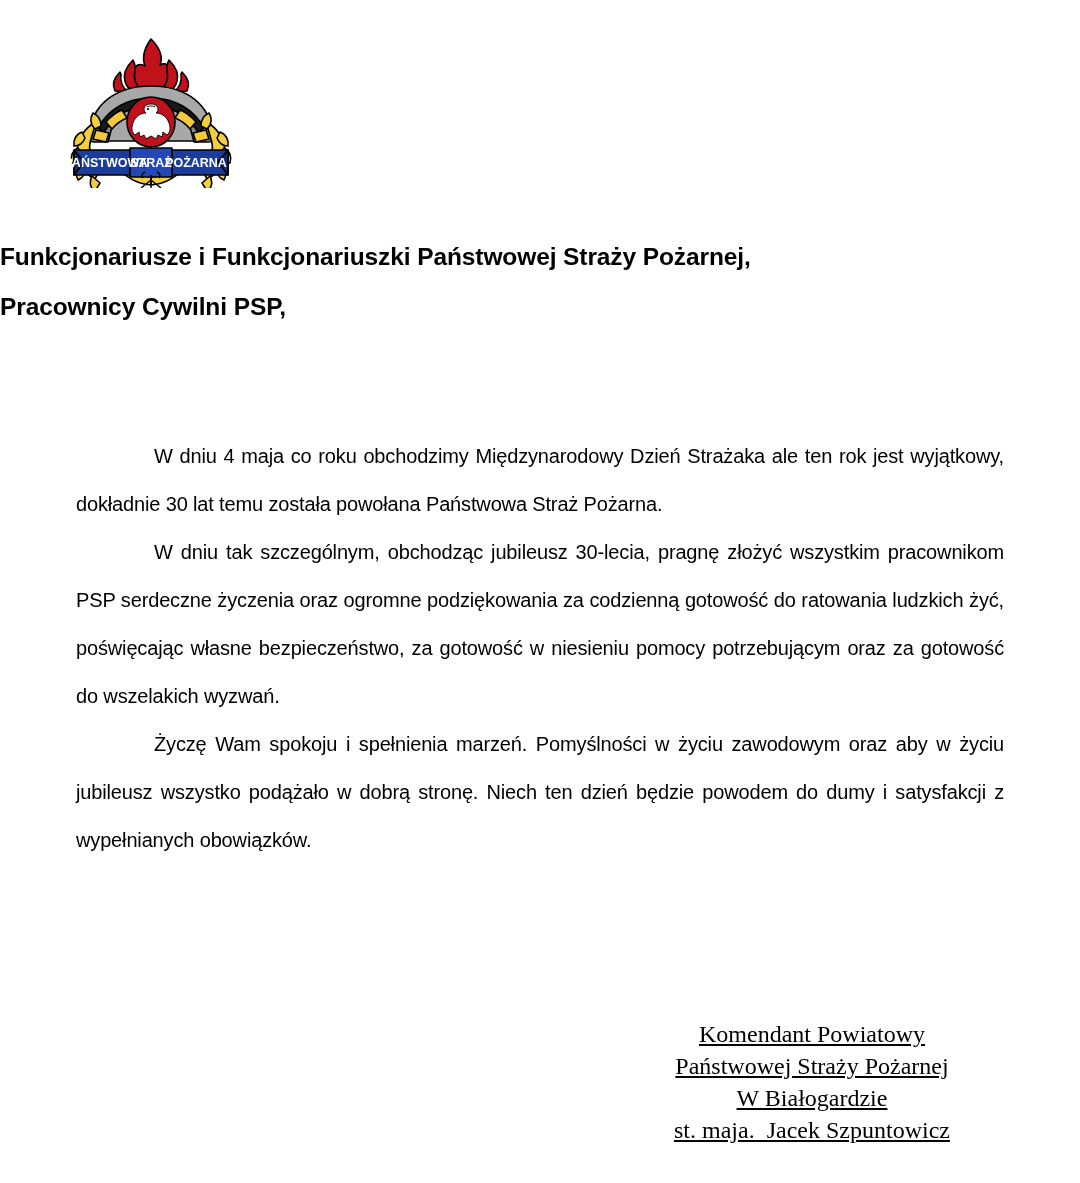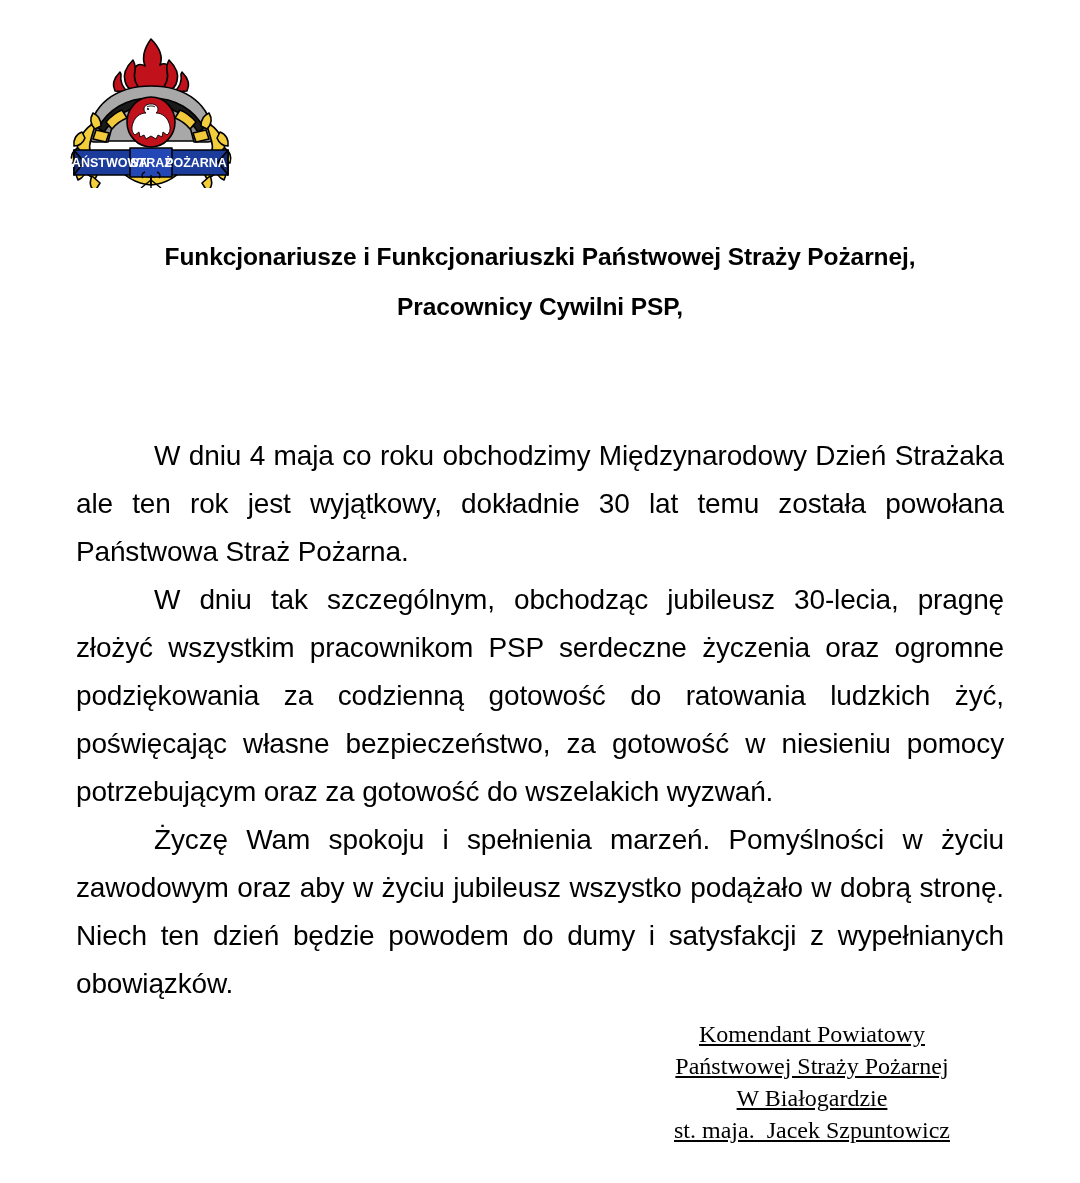--- a/index.html
+++ b/index.html
@@ -25,40 +25,39 @@
     height: 152px;
   }
   .emblem-wrap svg { display: block; width: 100%; height: 100%; }
 
   
   .salutation {
     position: absolute;
     left: 0;
     top: 232px;
     width: 1080px;
-    text-align: center;
   }
   .salutation .sal-line {
     font-size: 24.5px;
     font-weight: bold;
     line-height: 50px;
     letter-spacing: -0.1px;
     white-space: pre;
   }
 
   
   .body-text {
     position: absolute;
     left: 76px;
     top: 432px;
     width: 928px;
   }
   .body-text p {
     margin: 0;
-    font-size: 28px;
+    font-size: 20px;
     line-height: 48px;
     text-align: justify;
     text-justify: inter-word;
     text-indent: 78px;
     letter-spacing: -0.15px;
   }
   .body-text p:last-child { text-align: justify; }
 
   
   .signature {

